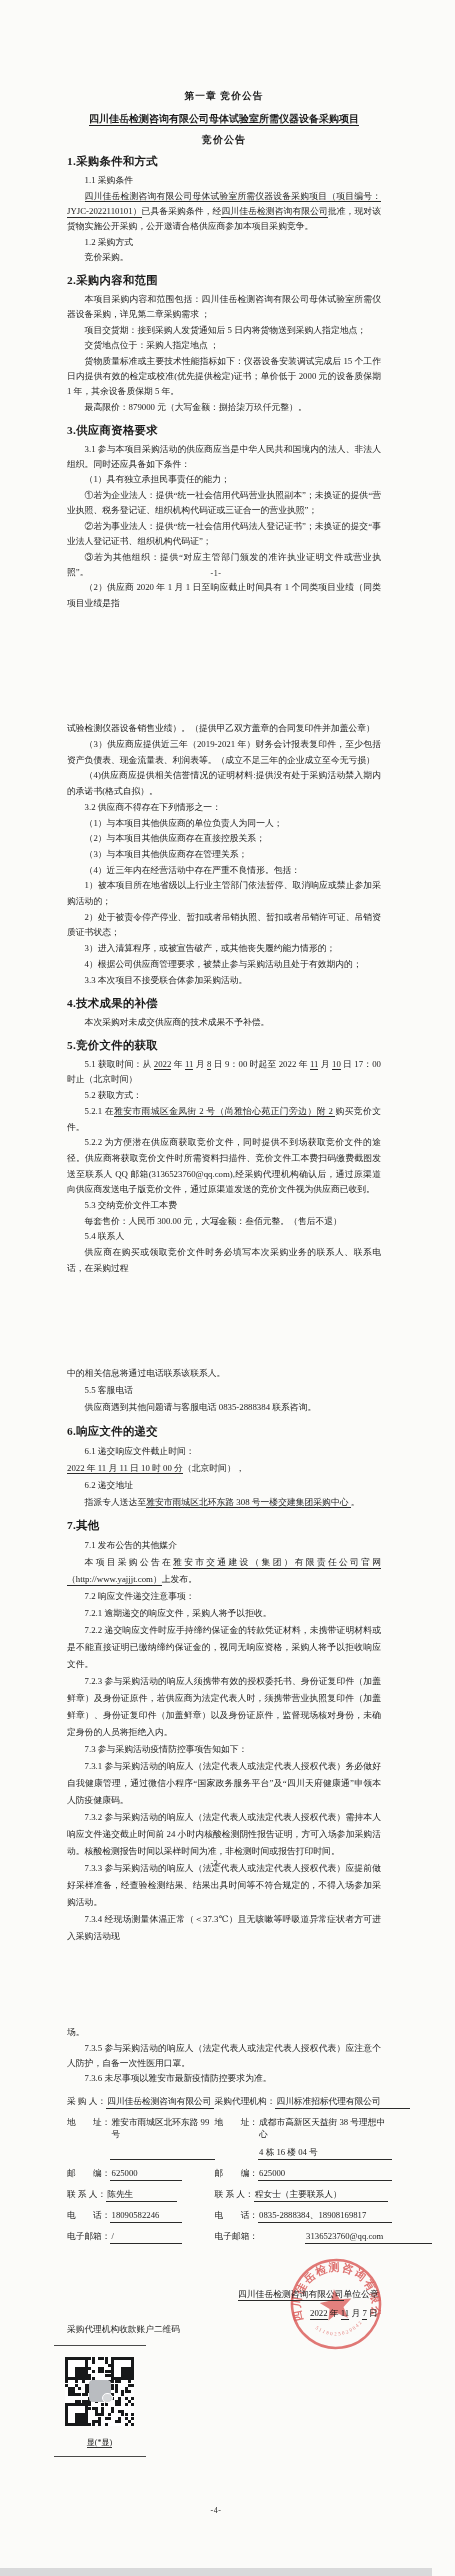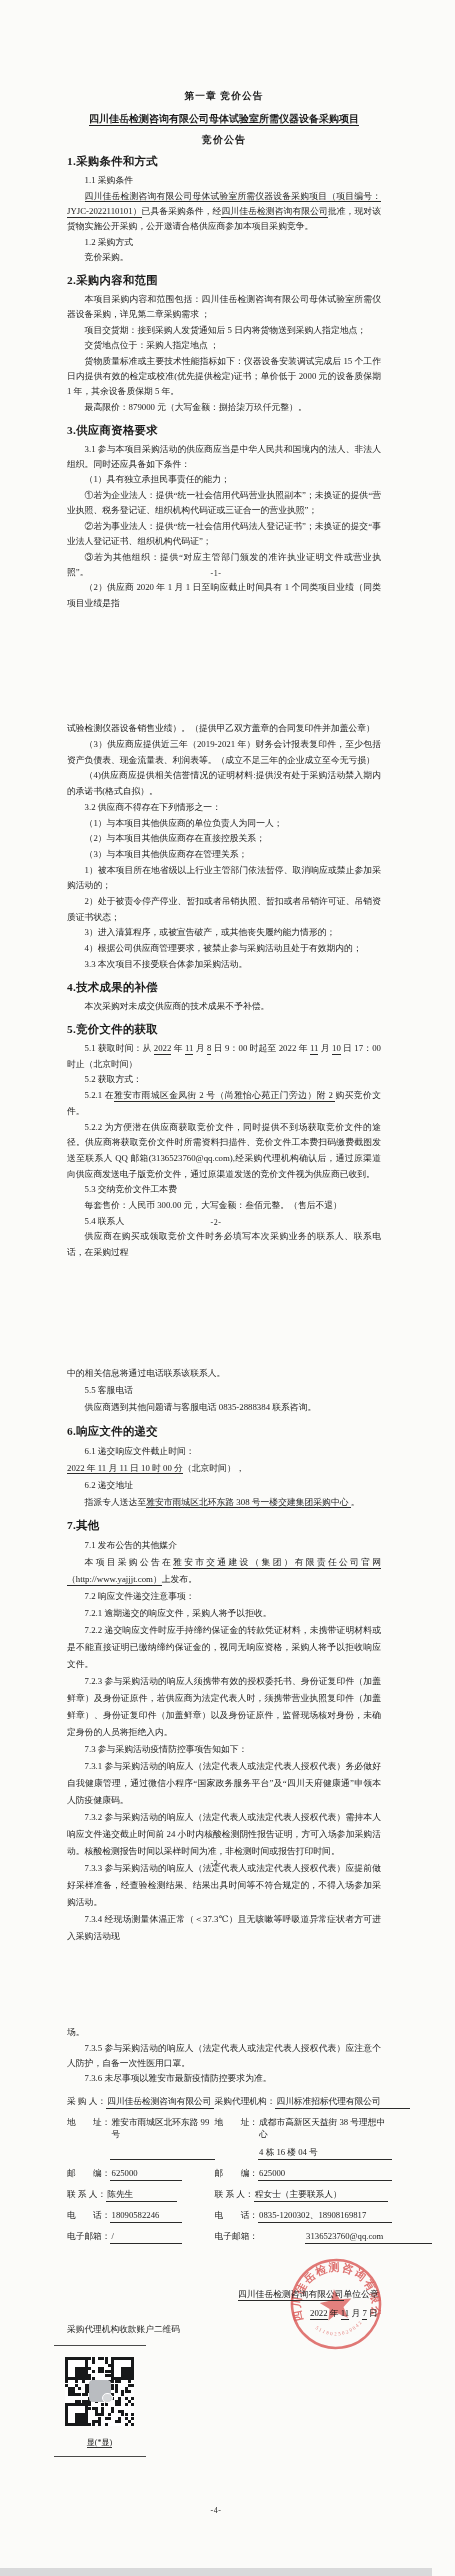--- a/index.html
+++ b/index.html
@@ -84,20 +84,21 @@
 
   <div class="page page2">
     <div>
         <p class="para noind"><span>试验检测仪器设备销售业绩）。（提供甲乙双方盖章的合同复印件并加盖公章）</span></p>
         <p class="para"><span>（3）供应商应提供近三年（2019-2021 年）财务会计报表复印件，至少包括资产负债表、现金流量表、利润表等。（成立不足三年的企业成立至今无亏损）</span></p>
         <p class="para"><span>（4)供应商应提供相关信誉情况的证明材料:提供没有处于采购活动禁入期内的承诺书(格式自拟）。</span></p>
         <p class="para"><span>3.2 供应商不得存在下列情形之一：</span></p>
         <p class="para"><span>（1）与本项目其他供应商的单位负责人为同一人；</span></p>
         <p class="para"><span>（2）与本项目其他供应商存在直接控股关系；</span></p>
         <p class="para"><span>（3）与本项目其他供应商存在管理关系；</span></p>
+        <p class="para"><span>（4）近三年内在经营活动中存在严重不良情形。包括：</span></p>
         <p class="para"><span>1）被本项目所在地省级以上行业主管部门依法暂停、取消响应或禁止参加采购活动的；</span></p>
         <p class="para"><span>2）处于被责令停产停业、暂扣或者吊销执照、暂扣或者吊销许可证、吊销资质证书状态；</span></p>
         <p class="para"><span>3）进入清算程序，或被宣告破产，或其他丧失履约能力情形的；</span></p>
         <p class="para"><span>4）根据公司供应商管理要求，被禁止参与采购活动且处于有效期内的；</span></p>
         <p class="para"><span>3.3 本次项目不接受联合体参加采购活动。</span></p>
         <div class="sec-h">4.技术成果的补偿</div>
         <p class="para"><span>本次采购对未成交供应商的技术成果不予补偿。</span></p>
         <div class="sec-h">5.竞价文件的获取</div>
         <p class="para"><span>5.1 获取时间：从 </span><span class="u">2022</span><span> 年 </span><span class="u">11</span><span> 月 </span><span class="u">8</span><span> 日 9：00 时起至 2022 年 </span><span class="u">11</span><span> 月 </span><span class="u">10</span><span> 日 17：00 时止（北京时间）</span></p>
         <p class="para"><span>5.2 获取方式：</span></p>
@@ -185,21 +186,21 @@
             <span class="c-val" style="min-width: 131px;">程女士（主要联系人）</span>
           </div>
         </div>
         <div class="contact-row">
           <div class="c-left">
             <span class="c-label">电　　话：</span>
             <span class="c-val">18090582246</span>
           </div>
           <div class="c-right">
             <span class="c-label">电　　话：</span>
-            <span class="c-val" style="min-width: 131px;">0835-1200302、18908169817</span>
+            <span class="c-val" style="min-width: 131px;">0835-2888384、18908169817</span>
           </div>
         </div>
         <div class="contact-row">
           <div class="c-left">
             <span class="c-label">电子邮箱：</span>
             <span class="c-val">/</span>
           </div>
           <div class="c-right">
             <span class="c-label">电子邮箱：</span>
             <span class="c-val" style="min-width: 131px; margin-left: 47px;">3136523760@qq.com</span>

